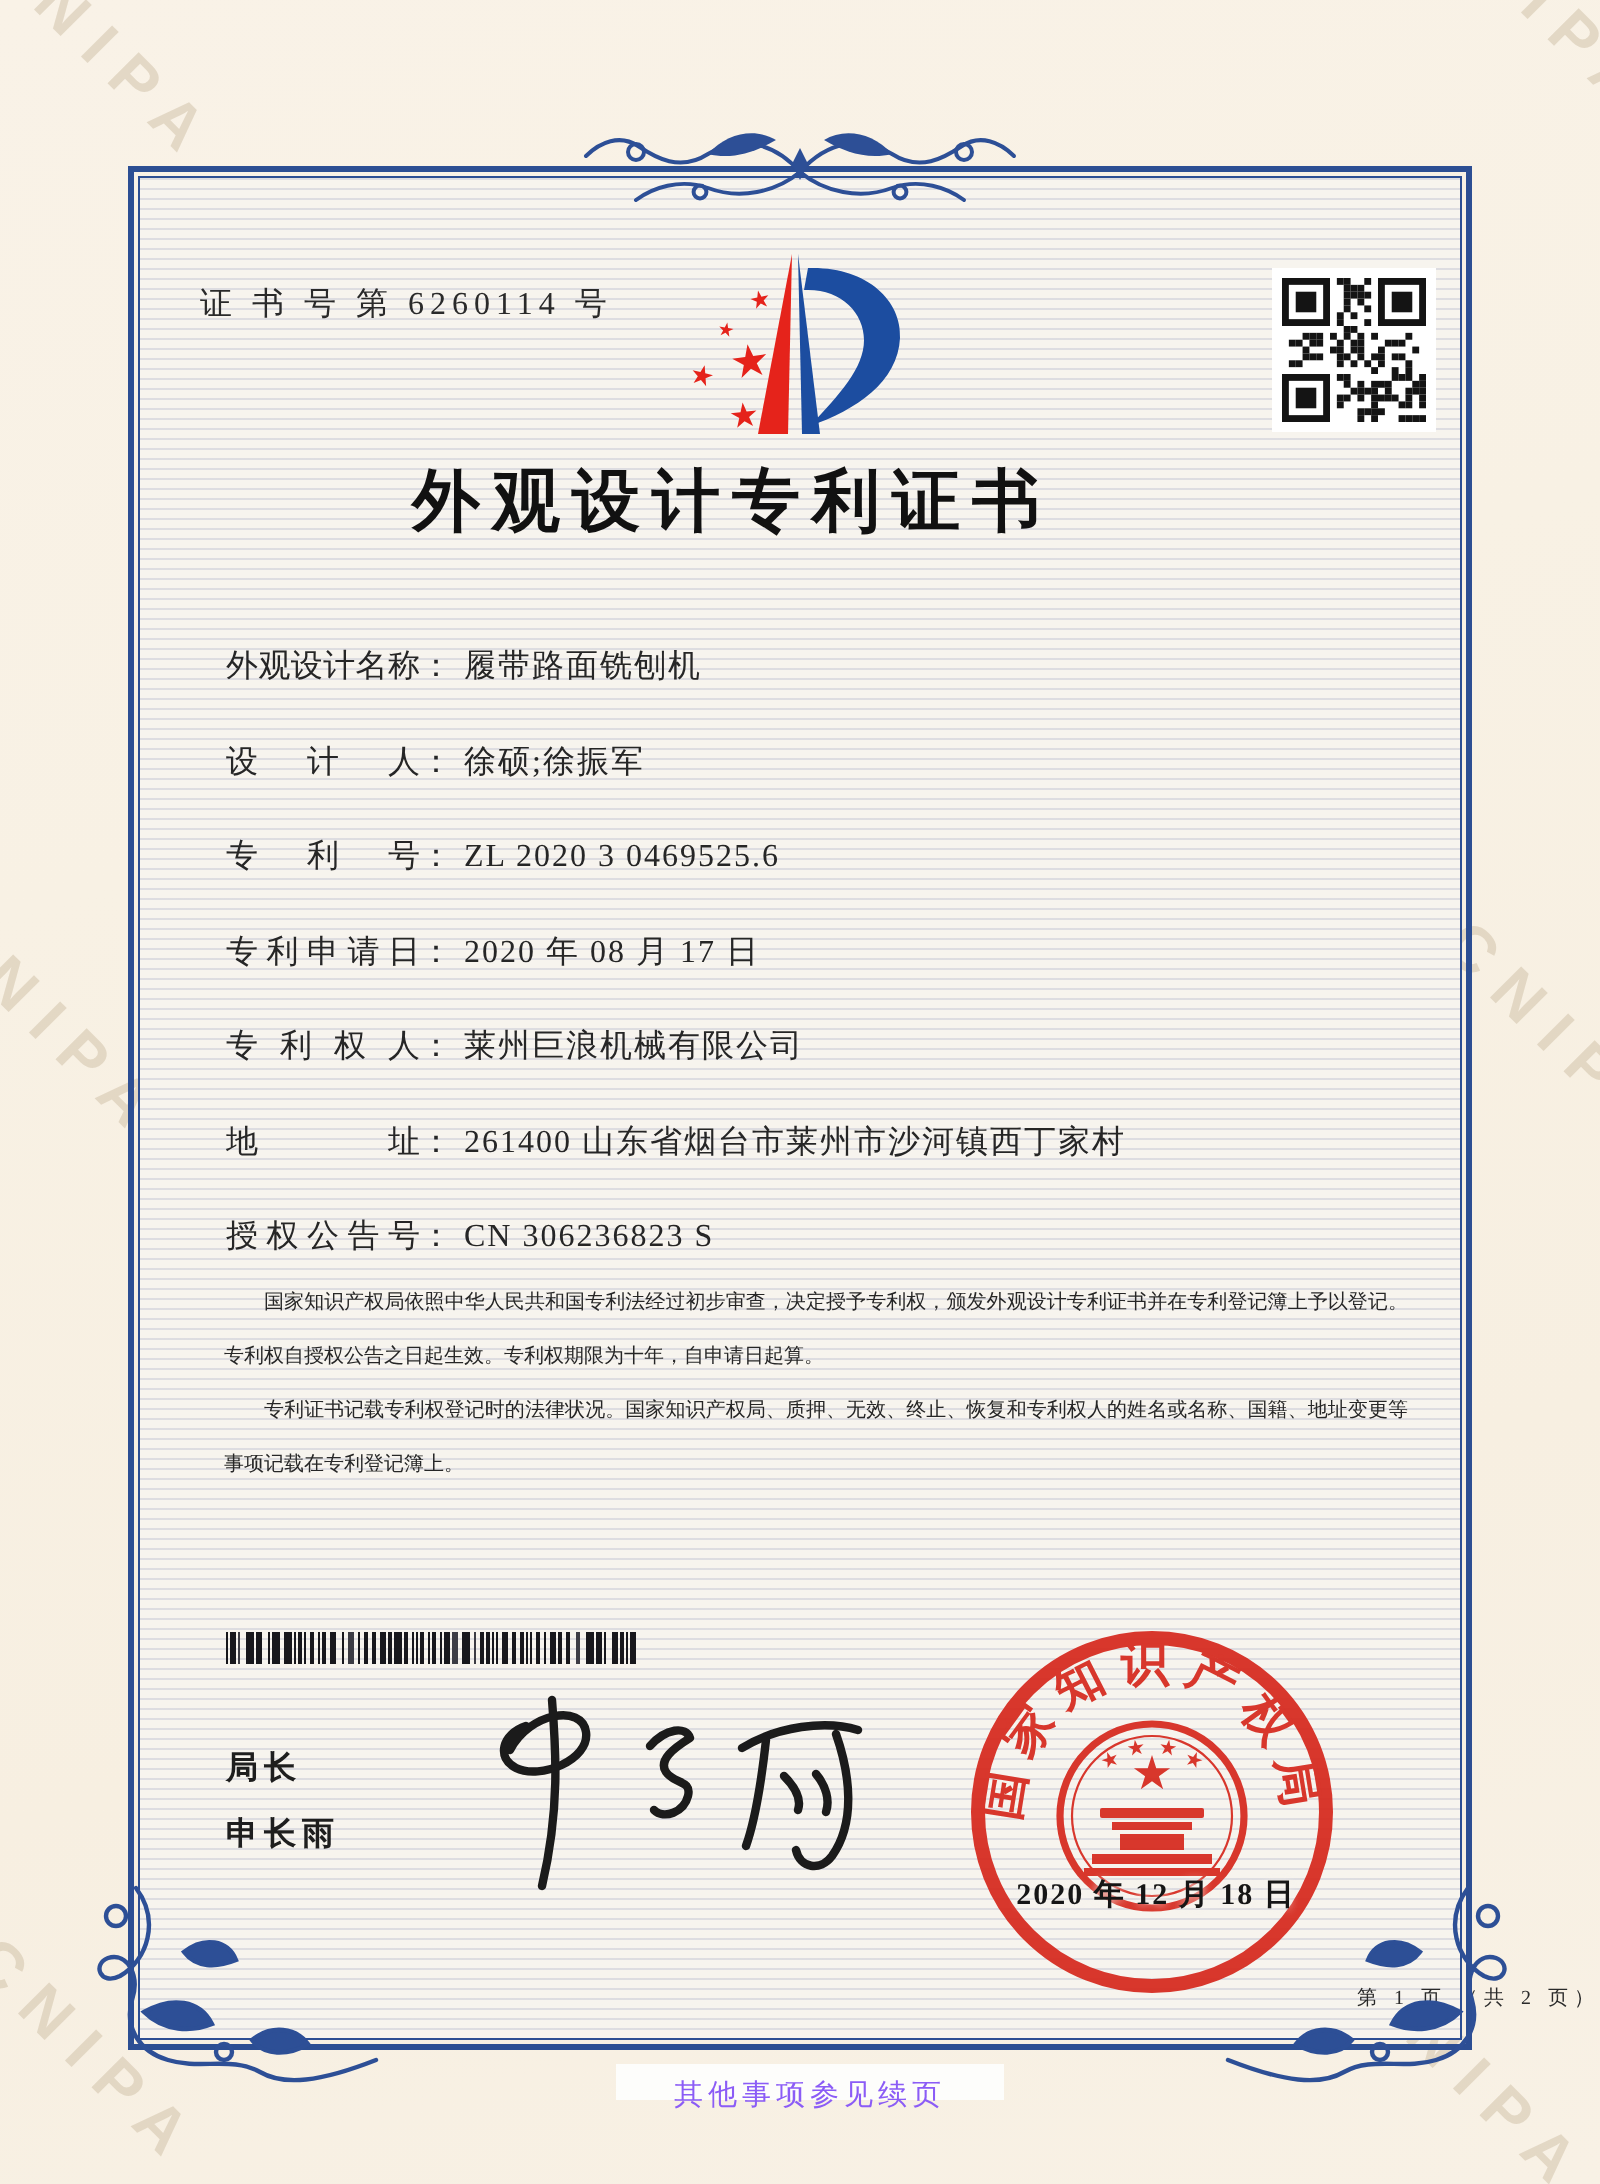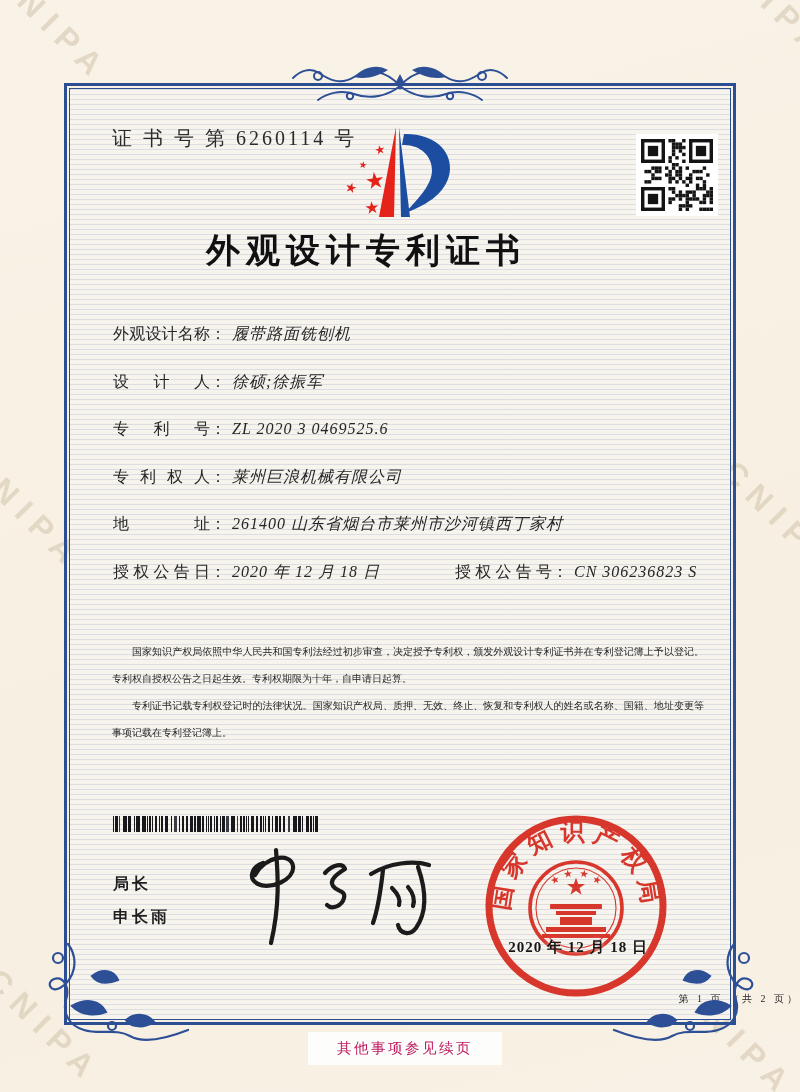--- a/index.html
+++ b/index.html
@@ -38,43 +38,43 @@
       rgba(0,0,0,0) 1px, rgba(0,0,0,0) 5px);
   }
   
   .flourish { position:absolute; z-index:4; pointer-events:none; }
   .fl-top { left:288px; top:52px; }
   .fl-bl { left:42px; top:942px; }
   .fl-br { left:612px; top:942px; transform:scaleX(-1); }
   
   .content { position:absolute; inset:0; z-index:3; }
   .cert-no {
-    position:absolute; left:100px; top:125px;
-    font-size:20px; letter-spacing:3px; color:#2a2a2a;margin-left:12px;
+    position:absolute; left:100px; top:142px;
+    font-size:16px; letter-spacing:3px; color:#2a2a2a;
   }
   .logo { position:absolute; left:332px; top:124px; }
   .qr-box {
     position:absolute; left:636px; top:134px; width:82px; height:82px;
     background:#fff; padding:5px;
   }
   .title {
     position:absolute; left:0; top:228px; width:732px;
     text-align:center; font-size:34px; font-weight:bold;
     letter-spacing:6px; color:#111;
   }
   .fields { position:absolute; left:113px; top:326px; width:600px; font-size:16px; color:#262626; }
   .frow { margin-bottom:31px; line-height:16.5px; display:flex; }
   .fpair { white-space:nowrap; }
   .fpair.first-col { width:342px; }
   .flabel {
     display:inline-block; width:97px; vertical-align:top;
     text-align:justify; text-align-last:justify; letter-spacing:0;
   }
   .fcolon { display:inline-block; margin-right:6px; }
-  .fvalue { letter-spacing:1px;font-style:italic; }
+  .fvalue { letter-spacing:1px; }
   .bodytext {
     position:absolute; left:112px; top:638px; width:592px;
     font-size:10px; line-height:27px; text-align:justify; color:#262626;
   }
   .bodytext p { text-indent:2em; }
   .barcode { position:absolute; left:112px; top:816px; }
   .signer {
     position:absolute; left:113px; top:874px;
     font-family:"Liberation Sans","DejaVu Sans",sans-serif;
     font-weight:600; font-size:16px; letter-spacing:3px; color:#1e1e1e;
@@ -87,24 +87,24 @@
     position:absolute; left:490px; top:938px; width:176px; z-index:5;
     text-align:center; font-size:15px; font-weight:bold;
     letter-spacing:1px; color:#161616;
     text-shadow:0 0 4px rgba(247,244,238,0.9);
   }
   .page-info {
     position:absolute; left:0; top:992px; width:800px; text-align:right;
     font-size:10px; letter-spacing:3px; color:#2a2a2a;
   }
   .note-box {
-    position:absolute; left:308px; top:1032px; width:194px; height:33px;
+    position:absolute; left:308px; top:1032px; width:194px; height:18px;
     background:#fdfdfb; z-index:3;
     text-align:center; line-height:33px;
-    font-size:14.5px; letter-spacing:2.5px; color:#be185d;
+    font-size:14.5px; letter-spacing:2.5px; color:#8b5cf6;
   }
 </style>
 </head>
 <body>
 
 <div class="page">
 
   <div class="wm" style="left:-22px; top:6px;">CNIPA</div>
   <div class="wm" style="left:698px; top:-16px;">CNIPA</div>
   <div class="wm in" style="left:226px; top:158px;">CNIPA</div>
@@ -312,27 +312,29 @@
       <div class="frow">
         <span class="fpair"><span class="flabel">外观设计名称</span><span class="fcolon">：</span><span class="fvalue">履带路面铣刨机</span></span>
       </div>
       <div class="frow">
         <span class="fpair"><span class="flabel">设计人</span><span class="fcolon">：</span><span class="fvalue">徐硕;徐振军</span></span>
       </div>
       <div class="frow">
         <span class="fpair"><span class="flabel">专利号</span><span class="fcolon">：</span><span class="fvalue">ZL 2020 3 0469525.6</span></span>
       </div>
       <div class="frow">
+        <span class="fpair"><span class="flabel">专利申请日</span><span class="fcolon">：</span><span class="fvalue">2020 年 08 月 17 日</span></span>
+      </div>
+      <div class="frow">
         <span class="fpair"><span class="flabel">专利权人</span><span class="fcolon">：</span><span class="fvalue">莱州巨浪机械有限公司</span></span>
       </div>
       <div class="frow">
         <span class="fpair"><span class="flabel">地址</span><span class="fcolon">：</span><span class="fvalue">261400 山东省烟台市莱州市沙河镇西丁家村</span></span>
       </div>
       <div class="frow">
-        <span class="fpair first-col"><span class="flabel">授权公告日</span><span class="fcolon">：</span><span class="fvalue">2020 年 12 月 18 日</span></span>
         <span class="fpair"><span class="flabel">授权公告号</span><span class="fcolon">：</span><span class="fvalue">CN 306236823 S</span></span>
       </div>
     </div>
 
     <div class="bodytext">
       <p>国家知识产权局依照中华人民共和国专利法经过初步审查，决定授予专利权，颁发外观设计专利证书并在专利登记簿上予以登记。专利权自授权公告之日起生效。专利权期限为十年，自申请日起算。</p>
       <p>专利证书记载专利权登记时的法律状况。国家知识产权局、质押、无效、终止、恢复和专利权人的姓名或名称、国籍、地址变更等事项记载在专利登记簿上。</p>
     </div>
 
     <svg class="barcode" id="barcode" width="210" height="16" viewBox="0 0 210 16">

